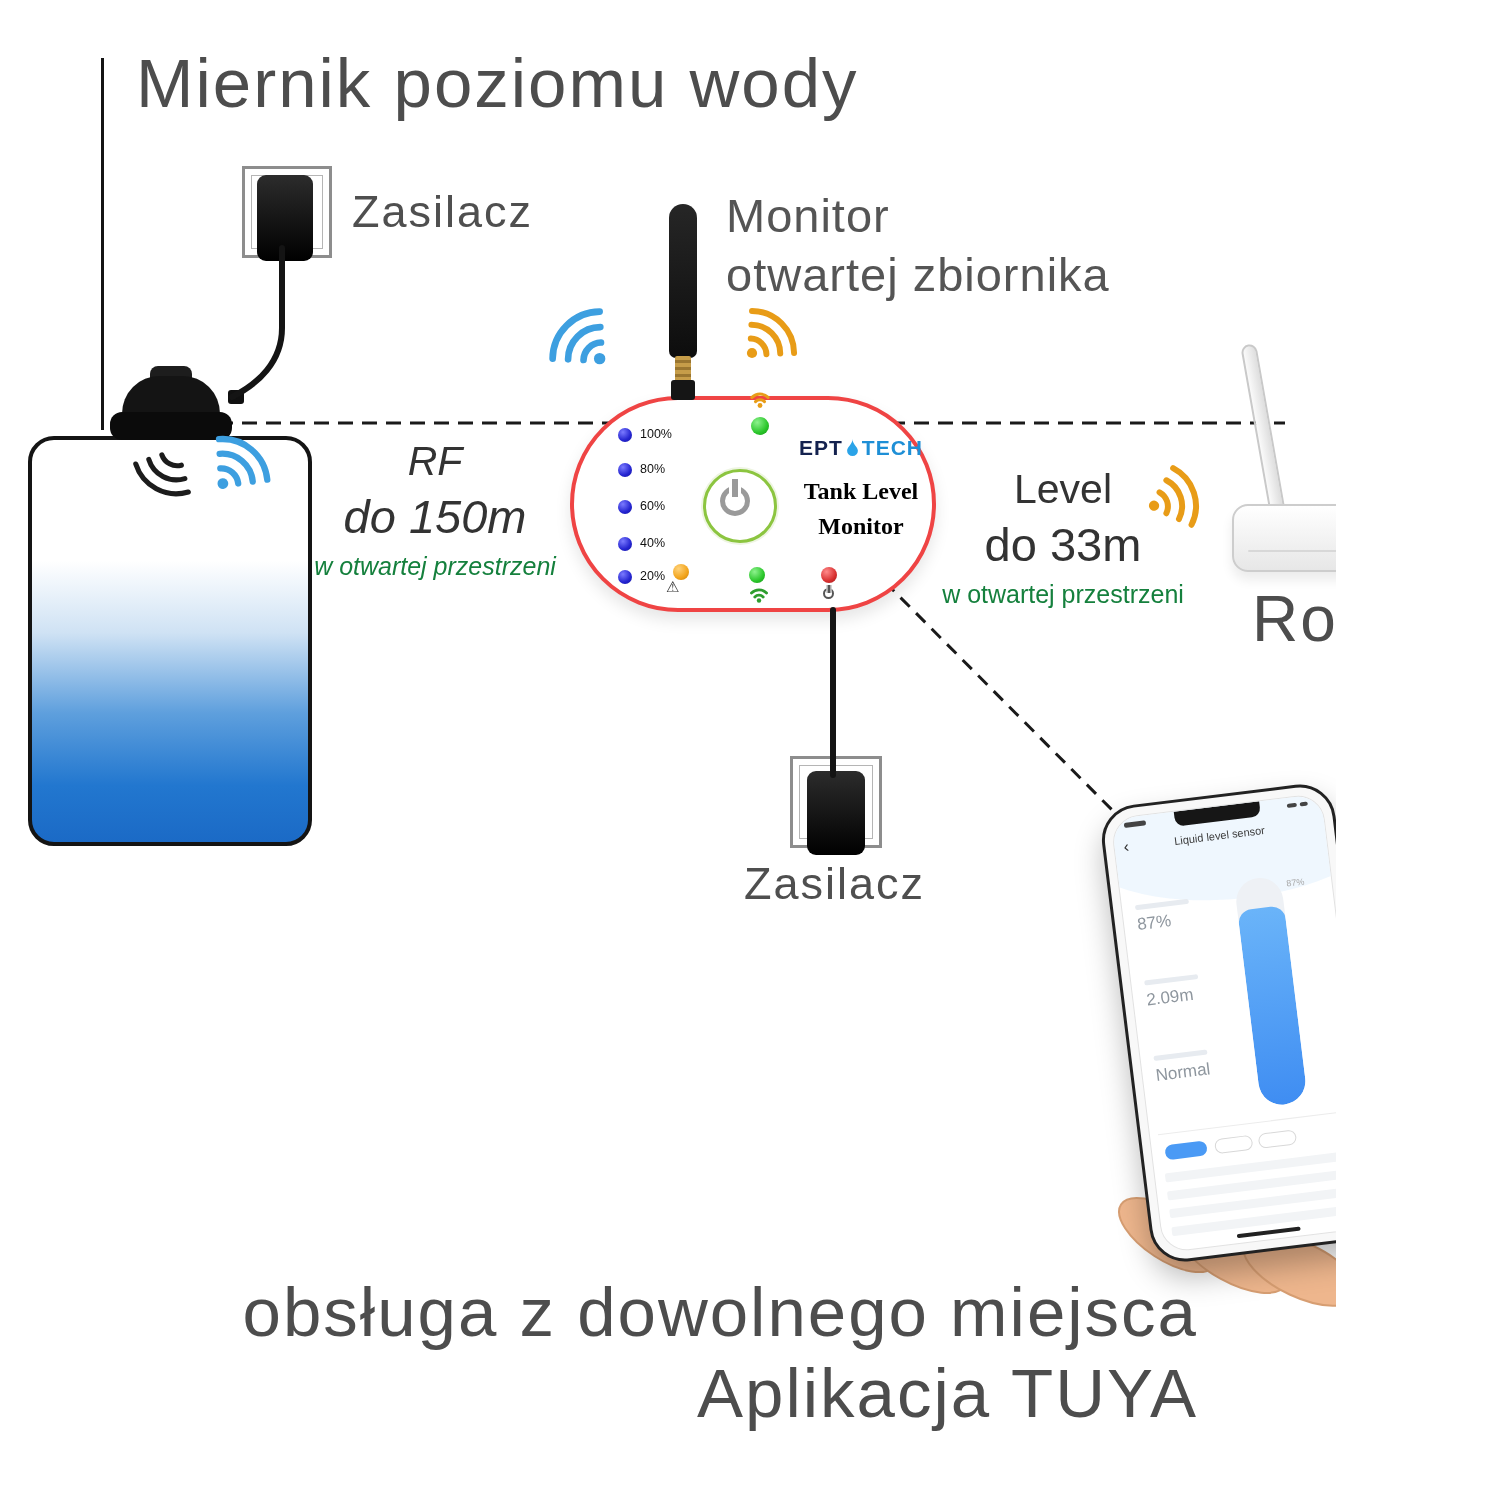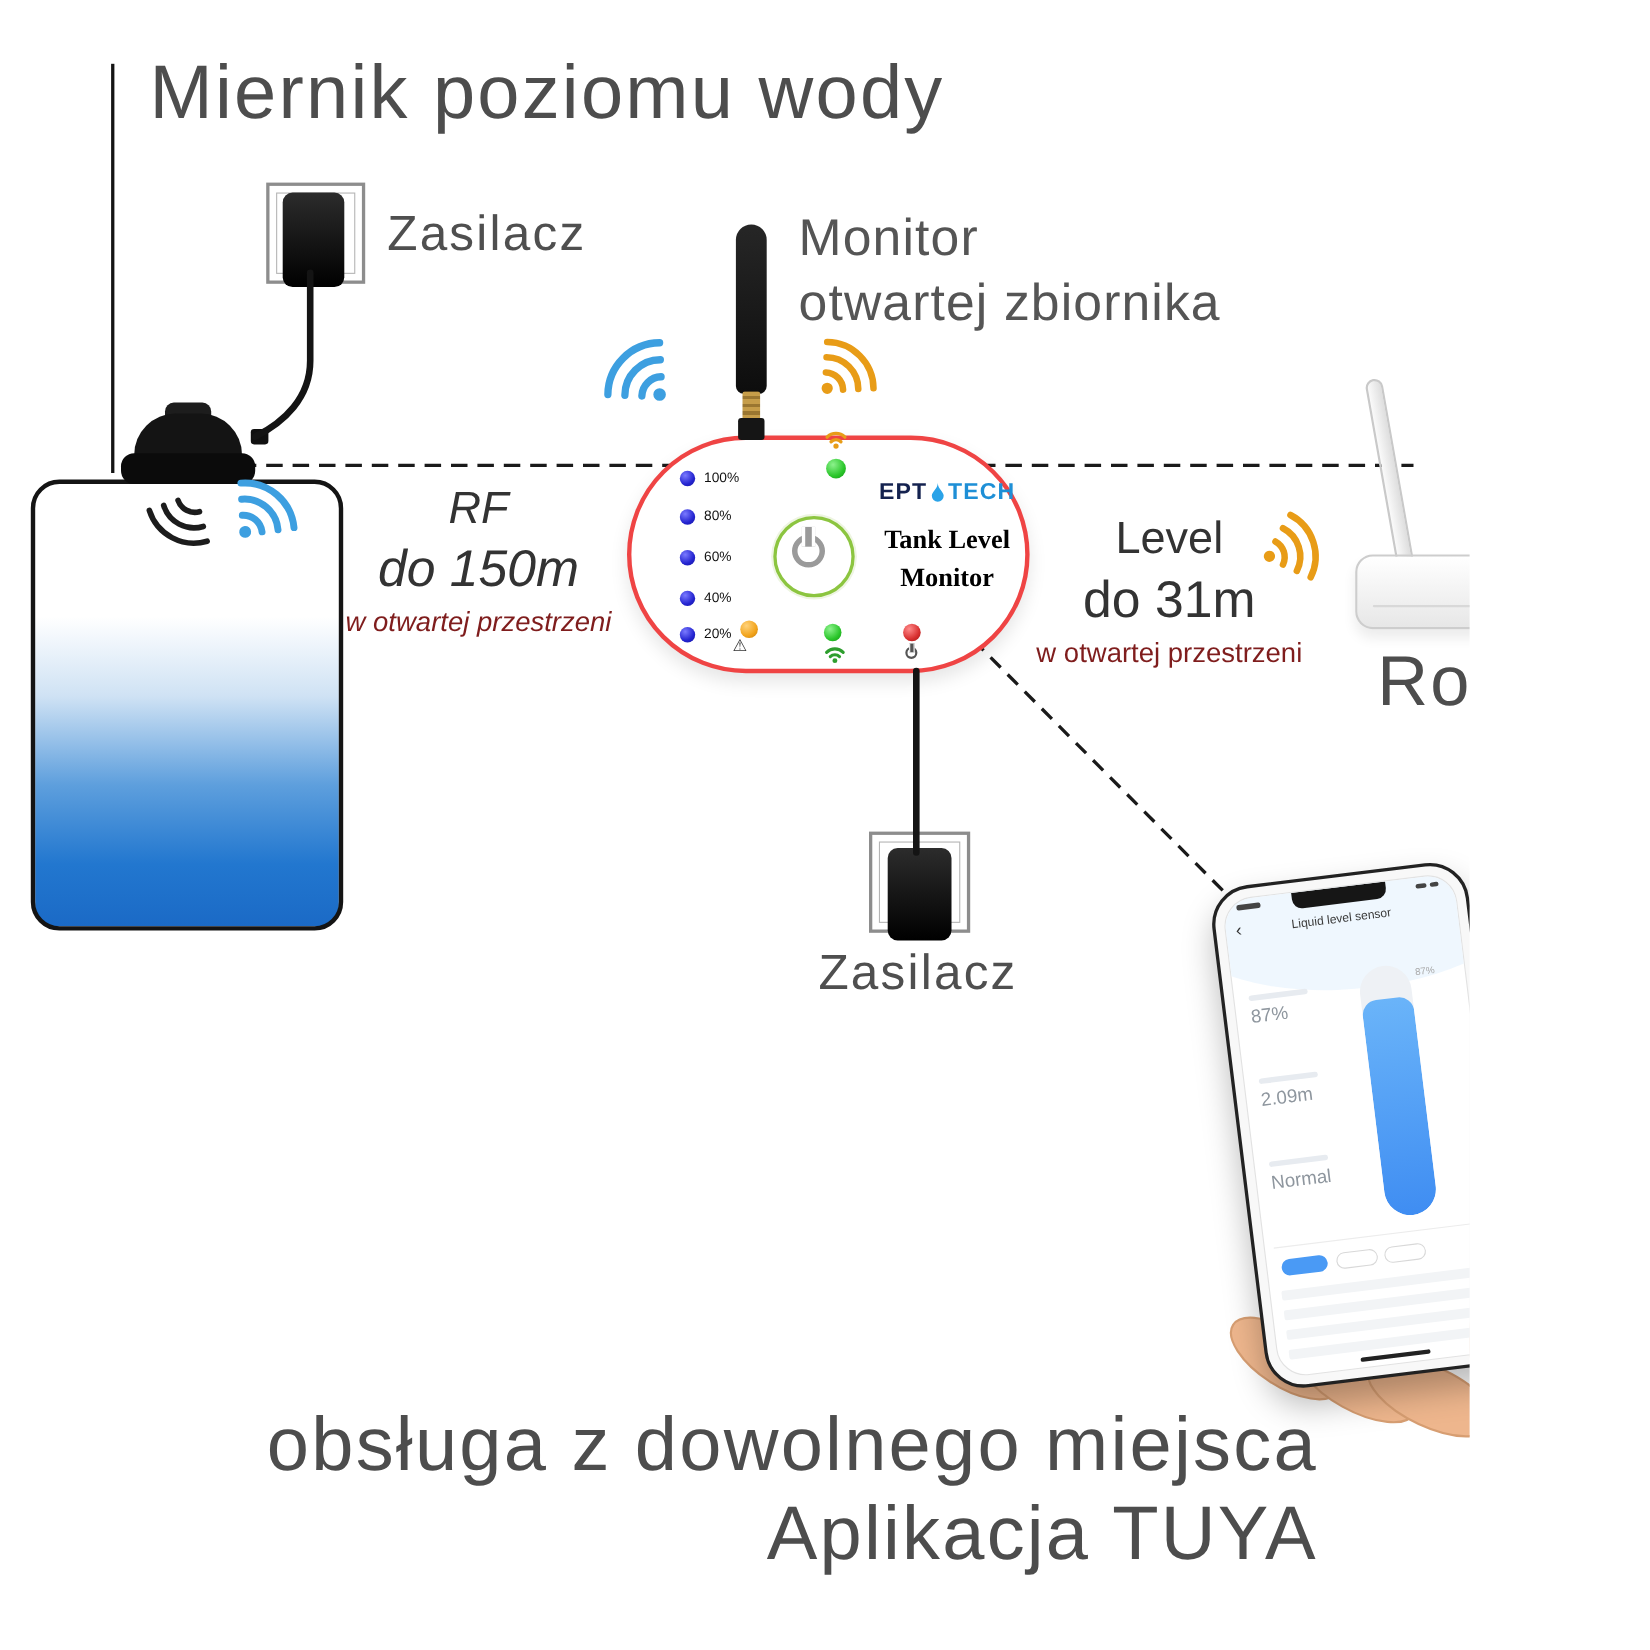--- a/index.html
+++ b/index.html
@@ -39,21 +39,21 @@
   .cap-dome { left:122px; top:376px; width:98px; height:44px; border-radius:46px 46px 8px 8px; }
   .cap-lip  { left:110px; top:412px; width:122px; height:28px; border-radius:12px; background:#0b0b0b; }
   .cap-nub  { left:228px; top:390px; width:16px; height:14px; border-radius:3px; background:#101010; }
 
   
   .link-block { position:absolute; text-align:center; color:#333; z-index:2; }
   .rf-block { left:295px; top:438px; width:280px;font-style:italic; }
   .wifi-block { left:928px; top:466px; width:270px; }
   .link-l1 { font-size:41px; }
   .link-l2 { font-size:47px; margin-top:4px; }
-  .link-l3 { font-size:25px; margin-top:8px; color:#7f1d1d; }
+  .link-l3 { font-size:25px; margin-top:8px; color:#15803d; }
 
   
   .monitor { position:absolute; left:570px; top:396px; width:366px; height:216px; background:#fff;
              border:4px solid #ef4444; border-radius:110px; z-index:3; box-shadow:0 8px 16px rgba(0,0,0,.10); }
   .antenna-rod { position:absolute; left:95px; top:-196px; width:28px; height:154px; background:linear-gradient(180deg,#262626,#0d0d0d); border-radius:14px 14px 7px 7px; }
   .antenna-gold { position:absolute; left:101px; top:-44px; width:16px; height:26px; background:repeating-linear-gradient(180deg,#c69d49 0 4px,#9a7630 4px 7px); border-radius:2px; }
   .antenna-nut { position:absolute; left:97px; top:-20px; width:24px; height:20px; background:#151515; border-radius:3px; }
   .led { position:absolute; border-radius:50%; }
   .led-blue   { background:radial-gradient(circle at 35% 30%, #7a7aff, #2424d0 60%, #15159e); }
   .led-green  { background:radial-gradient(circle at 35% 30%, #8df28d, #2bc62b 60%, #149314); }
@@ -187,21 +187,21 @@
       <span class="brand-tech">TECH</span>
     </div>
     <div class="device-title">
       <div>Tank Level</div>
       <div>Monitor</div>
     </div>
   </div>
 
   <div class="link-block wifi-block">
     <div class="link-l1">Level</div>
-    <div class="link-l2">do 31m</div>
+    <div class="link-l2">do 33m</div>
     <div class="link-l3">w otwartej przestrzeni</div>
   </div>
 
   <div class="router-antenna" style="left:1270px; top:342px; transform:rotate(-10deg);"></div>
   <div class="router-antenna" style="left:1349px; top:336px; transform:rotate(-2deg);"></div>
   <div class="router-antenna" style="left:1424px; top:342px; transform:rotate(9deg);"></div>
   <div class="router-body"></div>
   <div class="big-label router-label">Router</div>
 
   <div class="outlet outlet-bottom">

